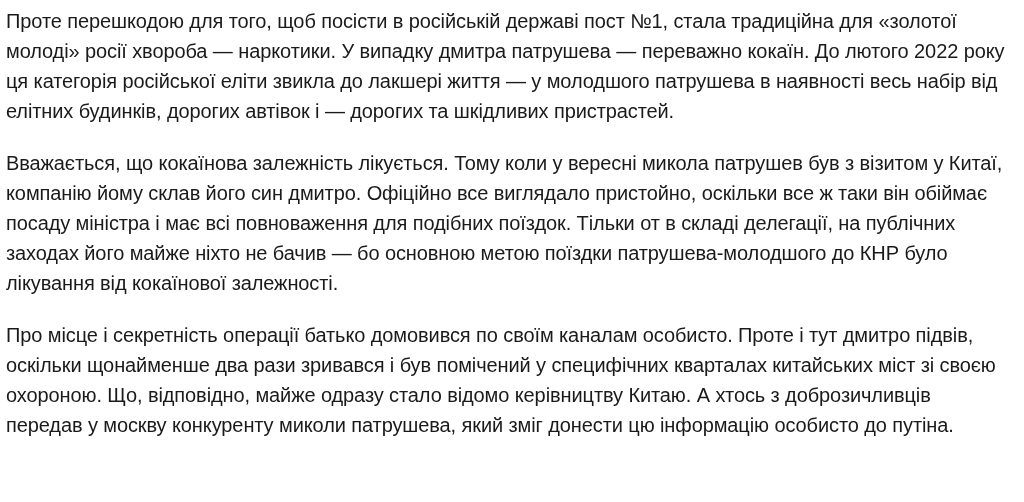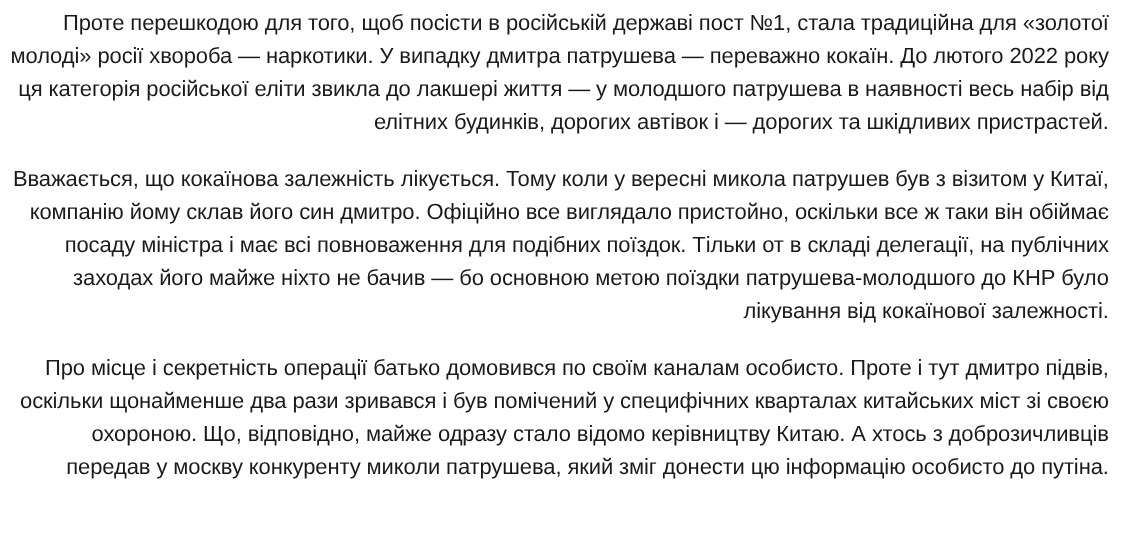--- a/index.html
+++ b/index.html
@@ -20,21 +20,21 @@
     padding: 6px 6px 0 6px;
     color: #1a1a1a;
     font-family: "Liberation Sans", sans-serif;
     font-size: 20px;
     line-height: 30px;
     font-weight: 400;
     letter-spacing: -0.1px;
   }
   .article p {
     margin: 0 0 22px 0;
-    text-align: right;
+    text-align: left;
   }
 </style>
 </head>
 <body>
 
 <div class="page">
   <div class="article">
     <p>Проте перешкодою для того, щоб посісти в російській державі пост №1, стала традиційна для «золотої молоді» росії хвороба — наркотики. У випадку дмитра патрушева — переважно кокаїн. До лютого 2022 року ця категорія російської еліти звикла до лакшері життя — у молодшого патрушева в наявності весь набір від елітних будинків, дорогих автівок і — дорогих та шкідливих пристрастей.</p>
     <p>Вважається, що кокаїнова залежність лікується. Тому коли у вересні микола патрушев був з візитом у Китаї, компанію йому склав його син дмитро. Офіційно все виглядало пристойно, оскільки все ж таки він обіймає посаду міністра і має всі повноваження для подібних поїздок. Тільки от в складі делегації, на публічних заходах його майже ніхто не бачив — бо основною метою поїздки патрушева-молодшого до КНР було лікування від кокаїнової залежності.</p>
     <p>Про місце і секретність операції батько домовився по своїм каналам особисто. Проте і тут дмитро підвів, оскільки щонайменше два рази зривався і був помічений у специфічних кварталах китайських міст зі своєю охороною. Що, відповідно, майже одразу стало відомо керівництву Китаю. А хтось з доброзичливців передав у москву конкуренту миколи патрушева, який зміг донести цю інформацію особисто до путіна.</p>

